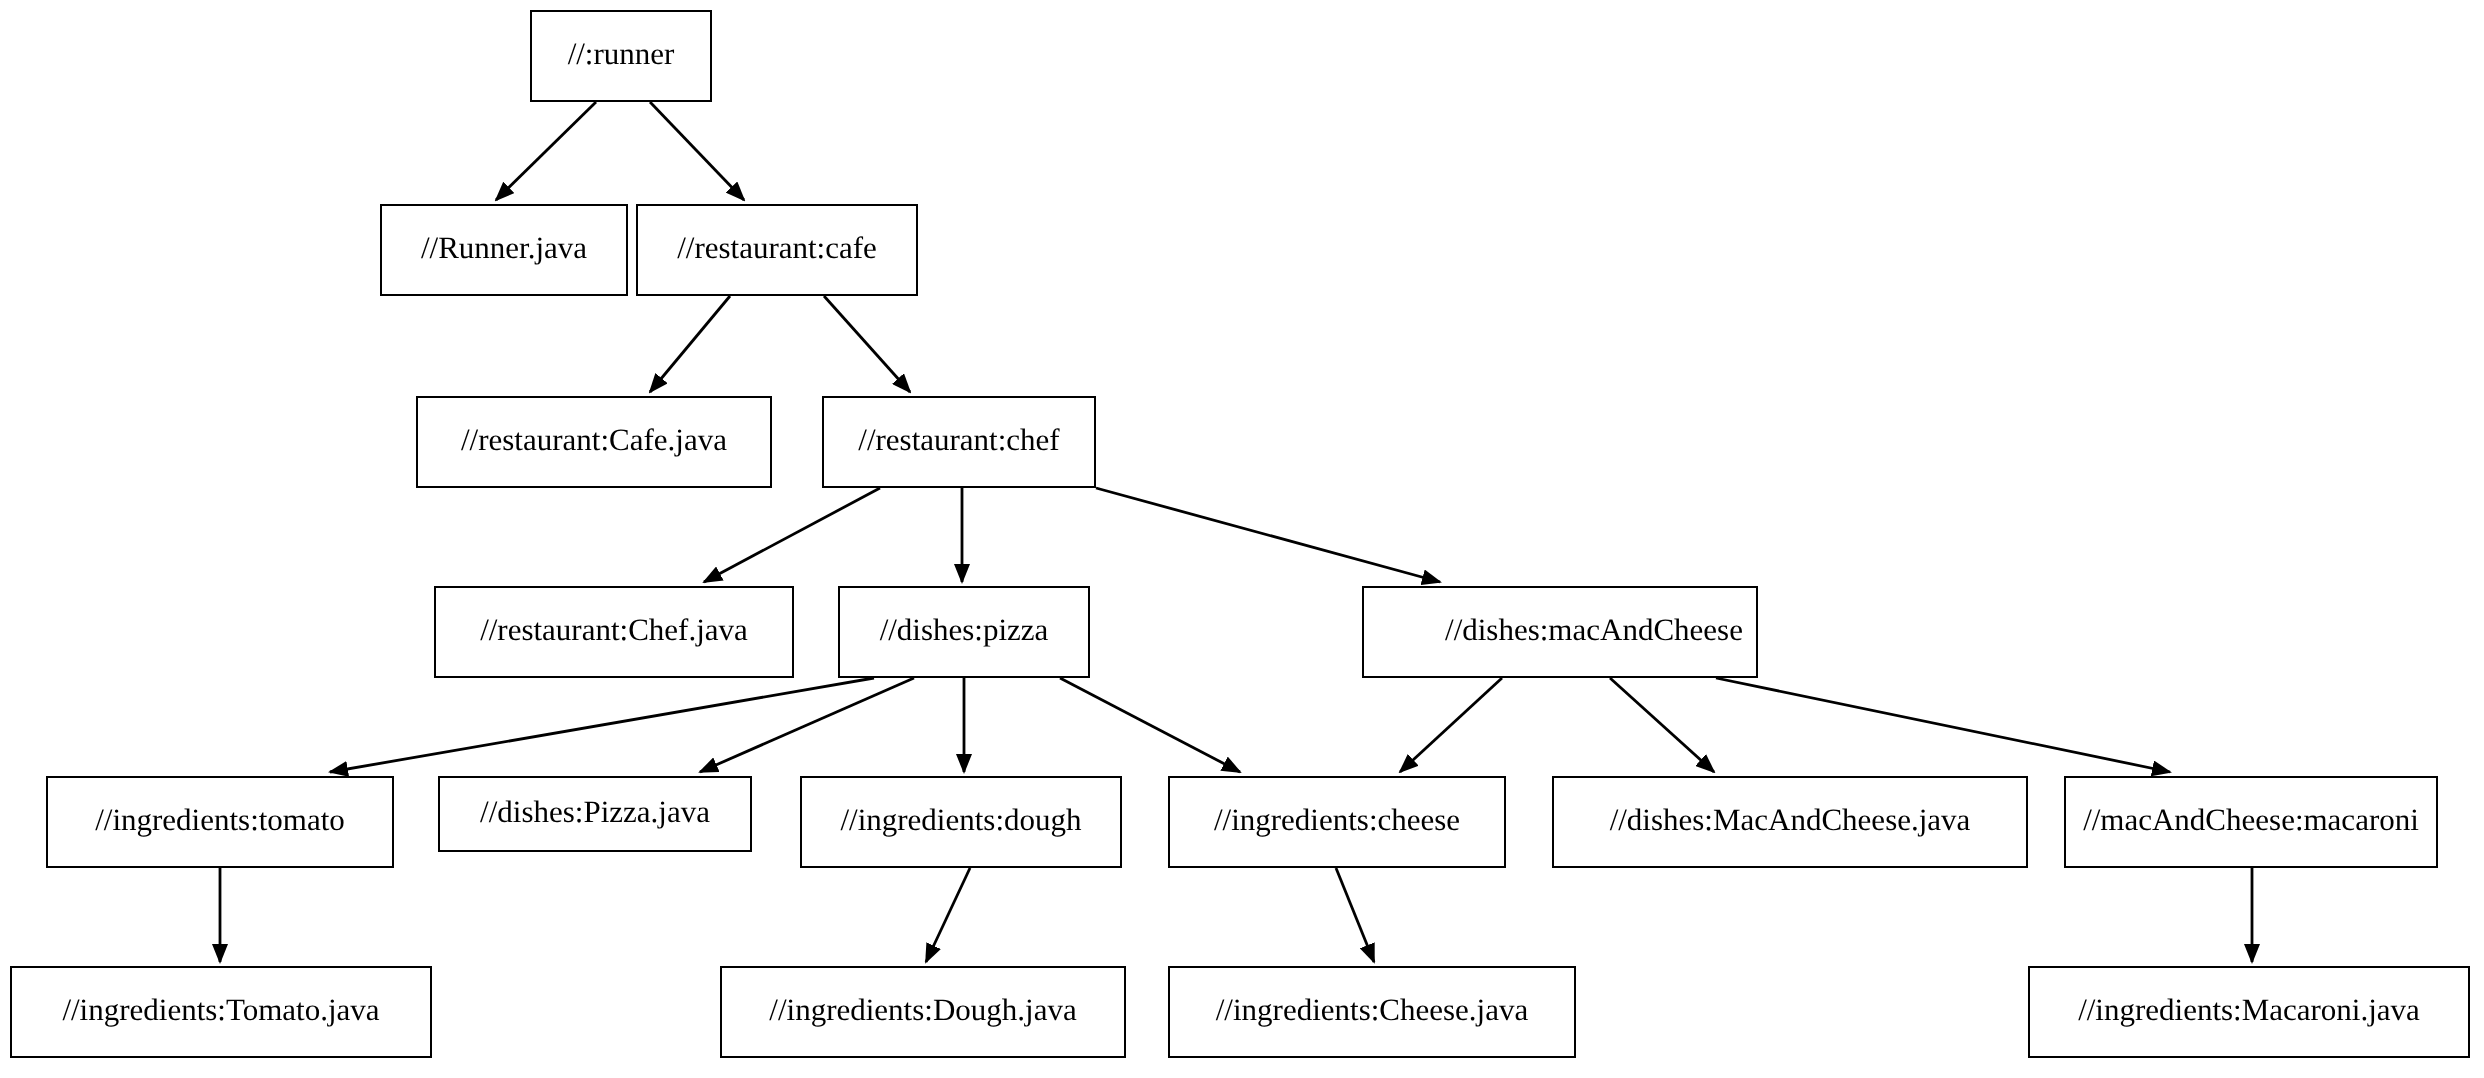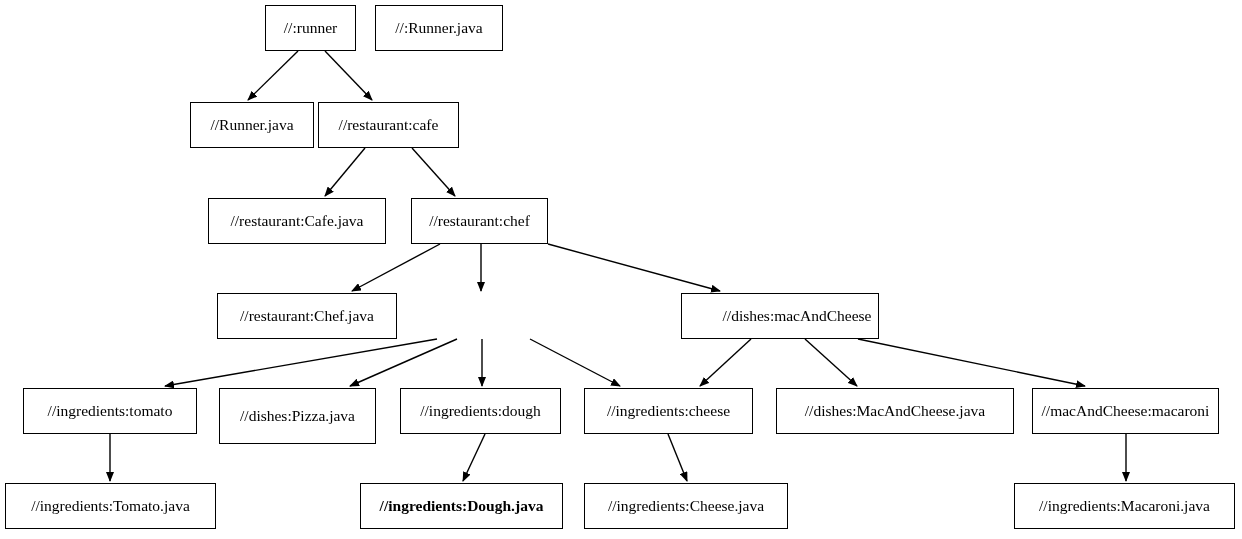--- a/index.html
+++ b/index.html
@@ -79,64 +79,64 @@
         <line x1="485" y1="434" x2="463" y2="481" stroke="#000000" stroke-width="1.4" marker-end="url(#arrowhead)"></line>
         <line x1="668" y1="434" x2="687" y2="481" stroke="#000000" stroke-width="1.4" marker-end="url(#arrowhead)"></line>
         <line x1="1126" y1="434" x2="1126" y2="481" stroke="#000000" stroke-width="1.4" marker-end="url(#arrowhead)"></line>
       </g>
   </svg>
 
   <div id="node-layer">
       <div class="graph-node" style="left: 265px; top: 5px; width: 91px; height: 46px; border-color: rgb(0, 0, 0); background: rgb(255, 255, 255);">
         <span class="node-label" style="color: rgb(0, 0, 0);">//:runner</span>
       </div>
-      <div class="graph-node" style="left: 375px; top: 5px; width: 128px; height: 46px; border-color: rgb(0, 0, 0); background: rgb(255, 255, 255);">
-        <span class="node-label" style="color: rgb(0, 0, 0);">//:Runner.java</span>
-      </div>
       <div class="graph-node" style="left: 190px; top: 102px; width: 124px; height: 46px; border-color: rgb(0, 0, 0); background: rgb(255, 255, 255);">
         <span class="node-label" style="color: rgb(0, 0, 0);">//Runner.java</span>
       </div>
       <div class="graph-node" style="left: 318px; top: 102px; width: 141px; height: 46px; border-color: rgb(0, 0, 0); background: rgb(255, 255, 255);">
         <span class="node-label" style="color: rgb(0, 0, 0);">//restaurant:cafe</span>
       </div>
       <div class="graph-node" style="left: 208px; top: 198px; width: 178px; height: 46px; border-color: rgb(0, 0, 0); background: rgb(255, 255, 255);">
         <span class="node-label" style="color: rgb(0, 0, 0); text-align: right;">//restaurant:Cafe.java</span>
       </div>
       <div class="graph-node" style="left: 411px; top: 198px; width: 137px; height: 46px; border-color: rgb(0, 0, 0); background: rgb(255, 255, 255);">
         <span class="node-label" style="color: rgb(0, 0, 0);">//restaurant:chef</span>
       </div>
       <div class="graph-node" style="left: 217px; top: 293px; width: 180px; height: 46px; border-color: rgb(0, 0, 0); background: rgb(255, 255, 255);">
         <span class="node-label" style="color: rgb(0, 0, 0);">//restaurant:Chef.java</span>
       </div>
+      <div class="graph-node" style="left: 419px; top: 293px; width: 126px; height: 46px; border-color: rgb(0, 0, 0); background: rgb(255, 255, 255);">
+        <span class="node-label" style="color: rgb(0, 0, 0);">//dishes:pizza</span>
+      </div>
       <div class="graph-node" style="left: 681px; top: 293px; width: 198px; height: 46px; border-color: rgb(0, 0, 0); background: rgb(255, 255, 255);">
         <span class="node-label" style="color: rgb(0, 0, 0); margin-left: 34px;">//dishes:macAndCheese</span>
       </div>
       <div class="graph-node" style="left: 23px; top: 388px; width: 174px; height: 46px; border-color: rgb(0, 0, 0); background: rgb(255, 255, 255);">
         <span class="node-label" style="color: rgb(0, 0, 0);">//ingredients:tomato</span>
       </div>
-      <div class="graph-node" style="left: 219px; top: 388px; width: 157px; height: 56px; border-color: rgb(0, 0, 0); background: rgb(255, 255, 255);">
+      <div class="graph-node" style="left: 219px; top: 388px; width: 157px; height: 38px; border-color: rgb(0, 0, 0); background: rgb(255, 255, 255);">
         <span class="node-label" style="color: rgb(0, 0, 0);">//dishes:Pizza.java</span>
       </div>
       <div class="graph-node" style="left: 400px; top: 388px; width: 161px; height: 46px; border-color: rgb(0, 0, 0); background: rgb(255, 255, 255);">
         <span class="node-label" style="color: rgb(0, 0, 0);">//ingredients:dough</span>
       </div>
       <div class="graph-node" style="left: 584px; top: 388px; width: 169px; height: 46px; border-color: rgb(0, 0, 0); background: rgb(255, 255, 255);">
         <span class="node-label" style="color: rgb(0, 0, 0);">//ingredients:cheese</span>
       </div>
       <div class="graph-node" style="left: 776px; top: 388px; width: 238px; height: 46px; border-color: rgb(0, 0, 0); background: rgb(255, 255, 255);">
         <span class="node-label" style="color: rgb(0, 0, 0);">//dishes:MacAndCheese.java</span>
       </div>
       <div class="graph-node" style="left: 1032px; top: 388px; width: 187px; height: 46px; border-color: rgb(0, 0, 0); background: rgb(255, 255, 255);">
         <span class="node-label" style="color: rgb(0, 0, 0);">//macAndCheese:macaroni</span>
       </div>
       <div class="graph-node" style="left: 5px; top: 483px; width: 211px; height: 46px; border-color: rgb(0, 0, 0); background: rgb(255, 255, 255);">
         <span class="node-label" style="color: rgb(0, 0, 0);">//ingredients:Tomato.java</span>
       </div>
       <div class="graph-node" style="left: 360px; top: 483px; width: 203px; height: 46px; border-color: rgb(0, 0, 0); background: rgb(255, 255, 255);">
-        <span class="node-label" style="color: rgb(0, 0, 0); font-weight: bold;">//ingredients:Dough.java</span>
+        <span class="node-label" style="color: rgb(0, 0, 0);">//ingredients:Dough.java</span>
       </div>
       <div class="graph-node" style="left: 584px; top: 483px; width: 204px; height: 46px; border-color: rgb(0, 0, 0); background: rgb(255, 255, 255);">
         <span class="node-label" style="color: rgb(0, 0, 0);">//ingredients:Cheese.java</span>
       </div>
       <div class="graph-node" style="left: 1014px; top: 483px; width: 221px; height: 46px; border-color: rgb(0, 0, 0); background: rgb(255, 255, 255);">
         <span class="node-label" style="color: rgb(0, 0, 0);">//ingredients:Macaroni.java</span>
       </div>
     </div>
 
 </div>

